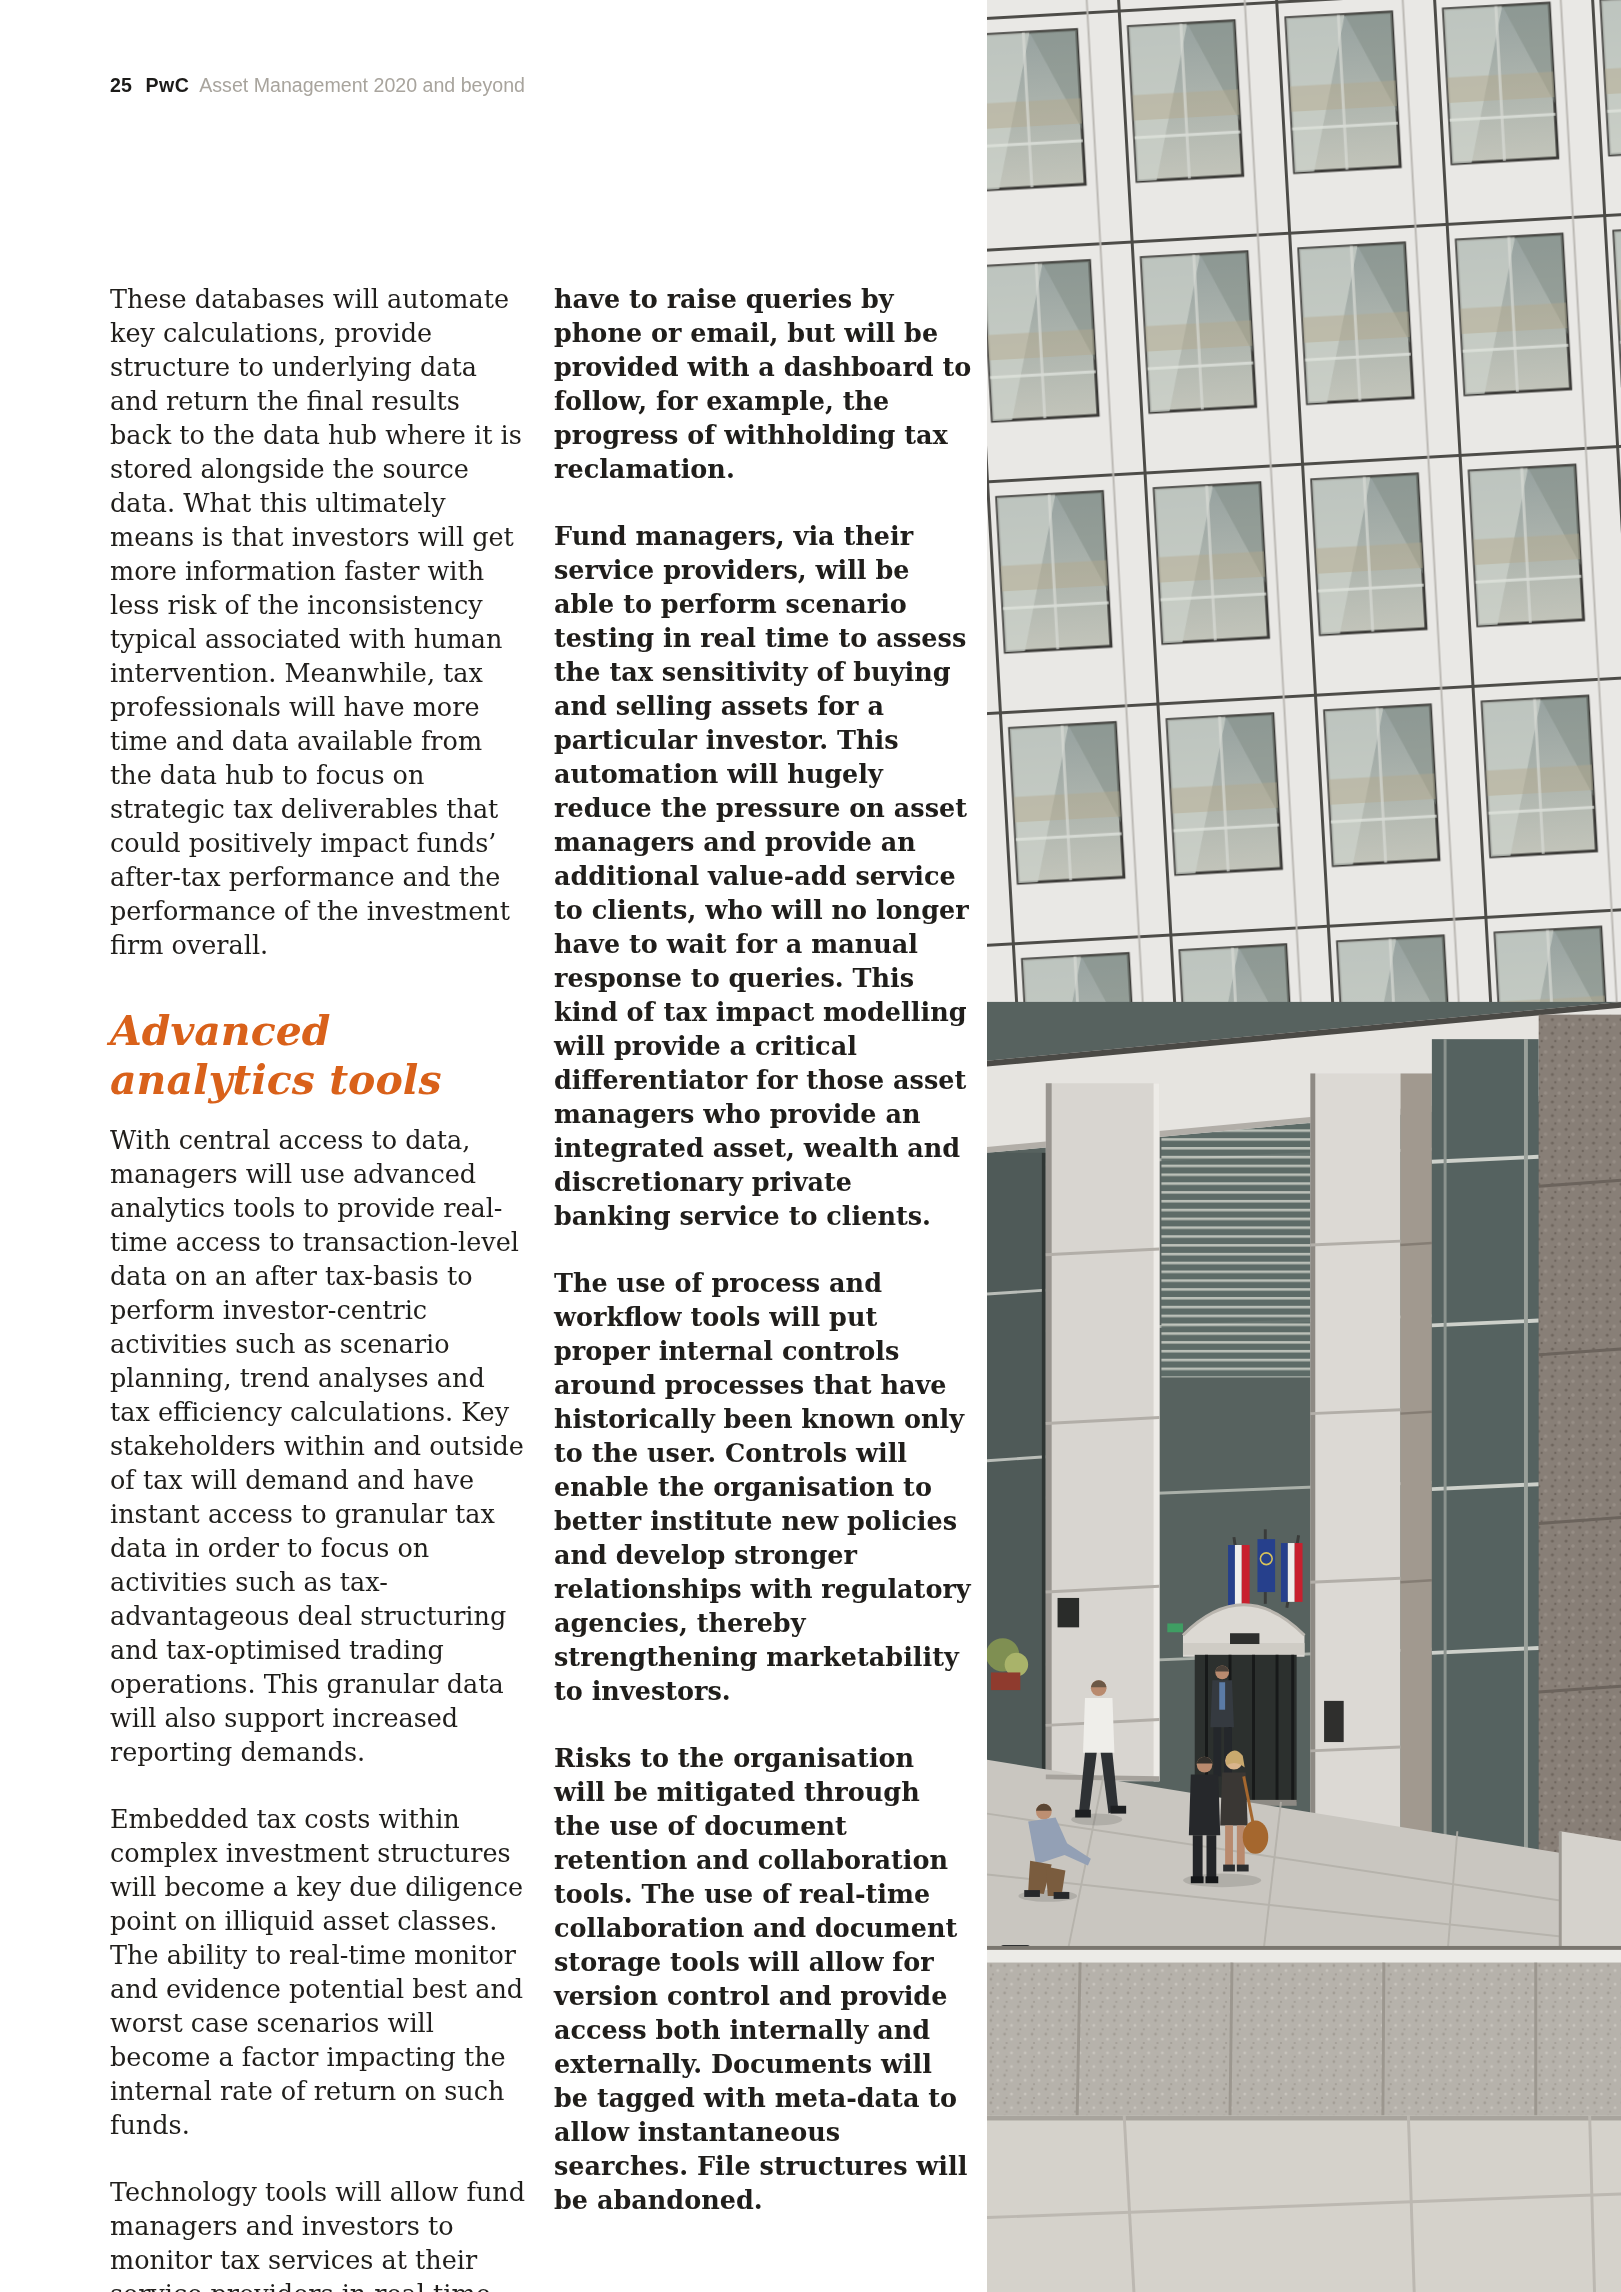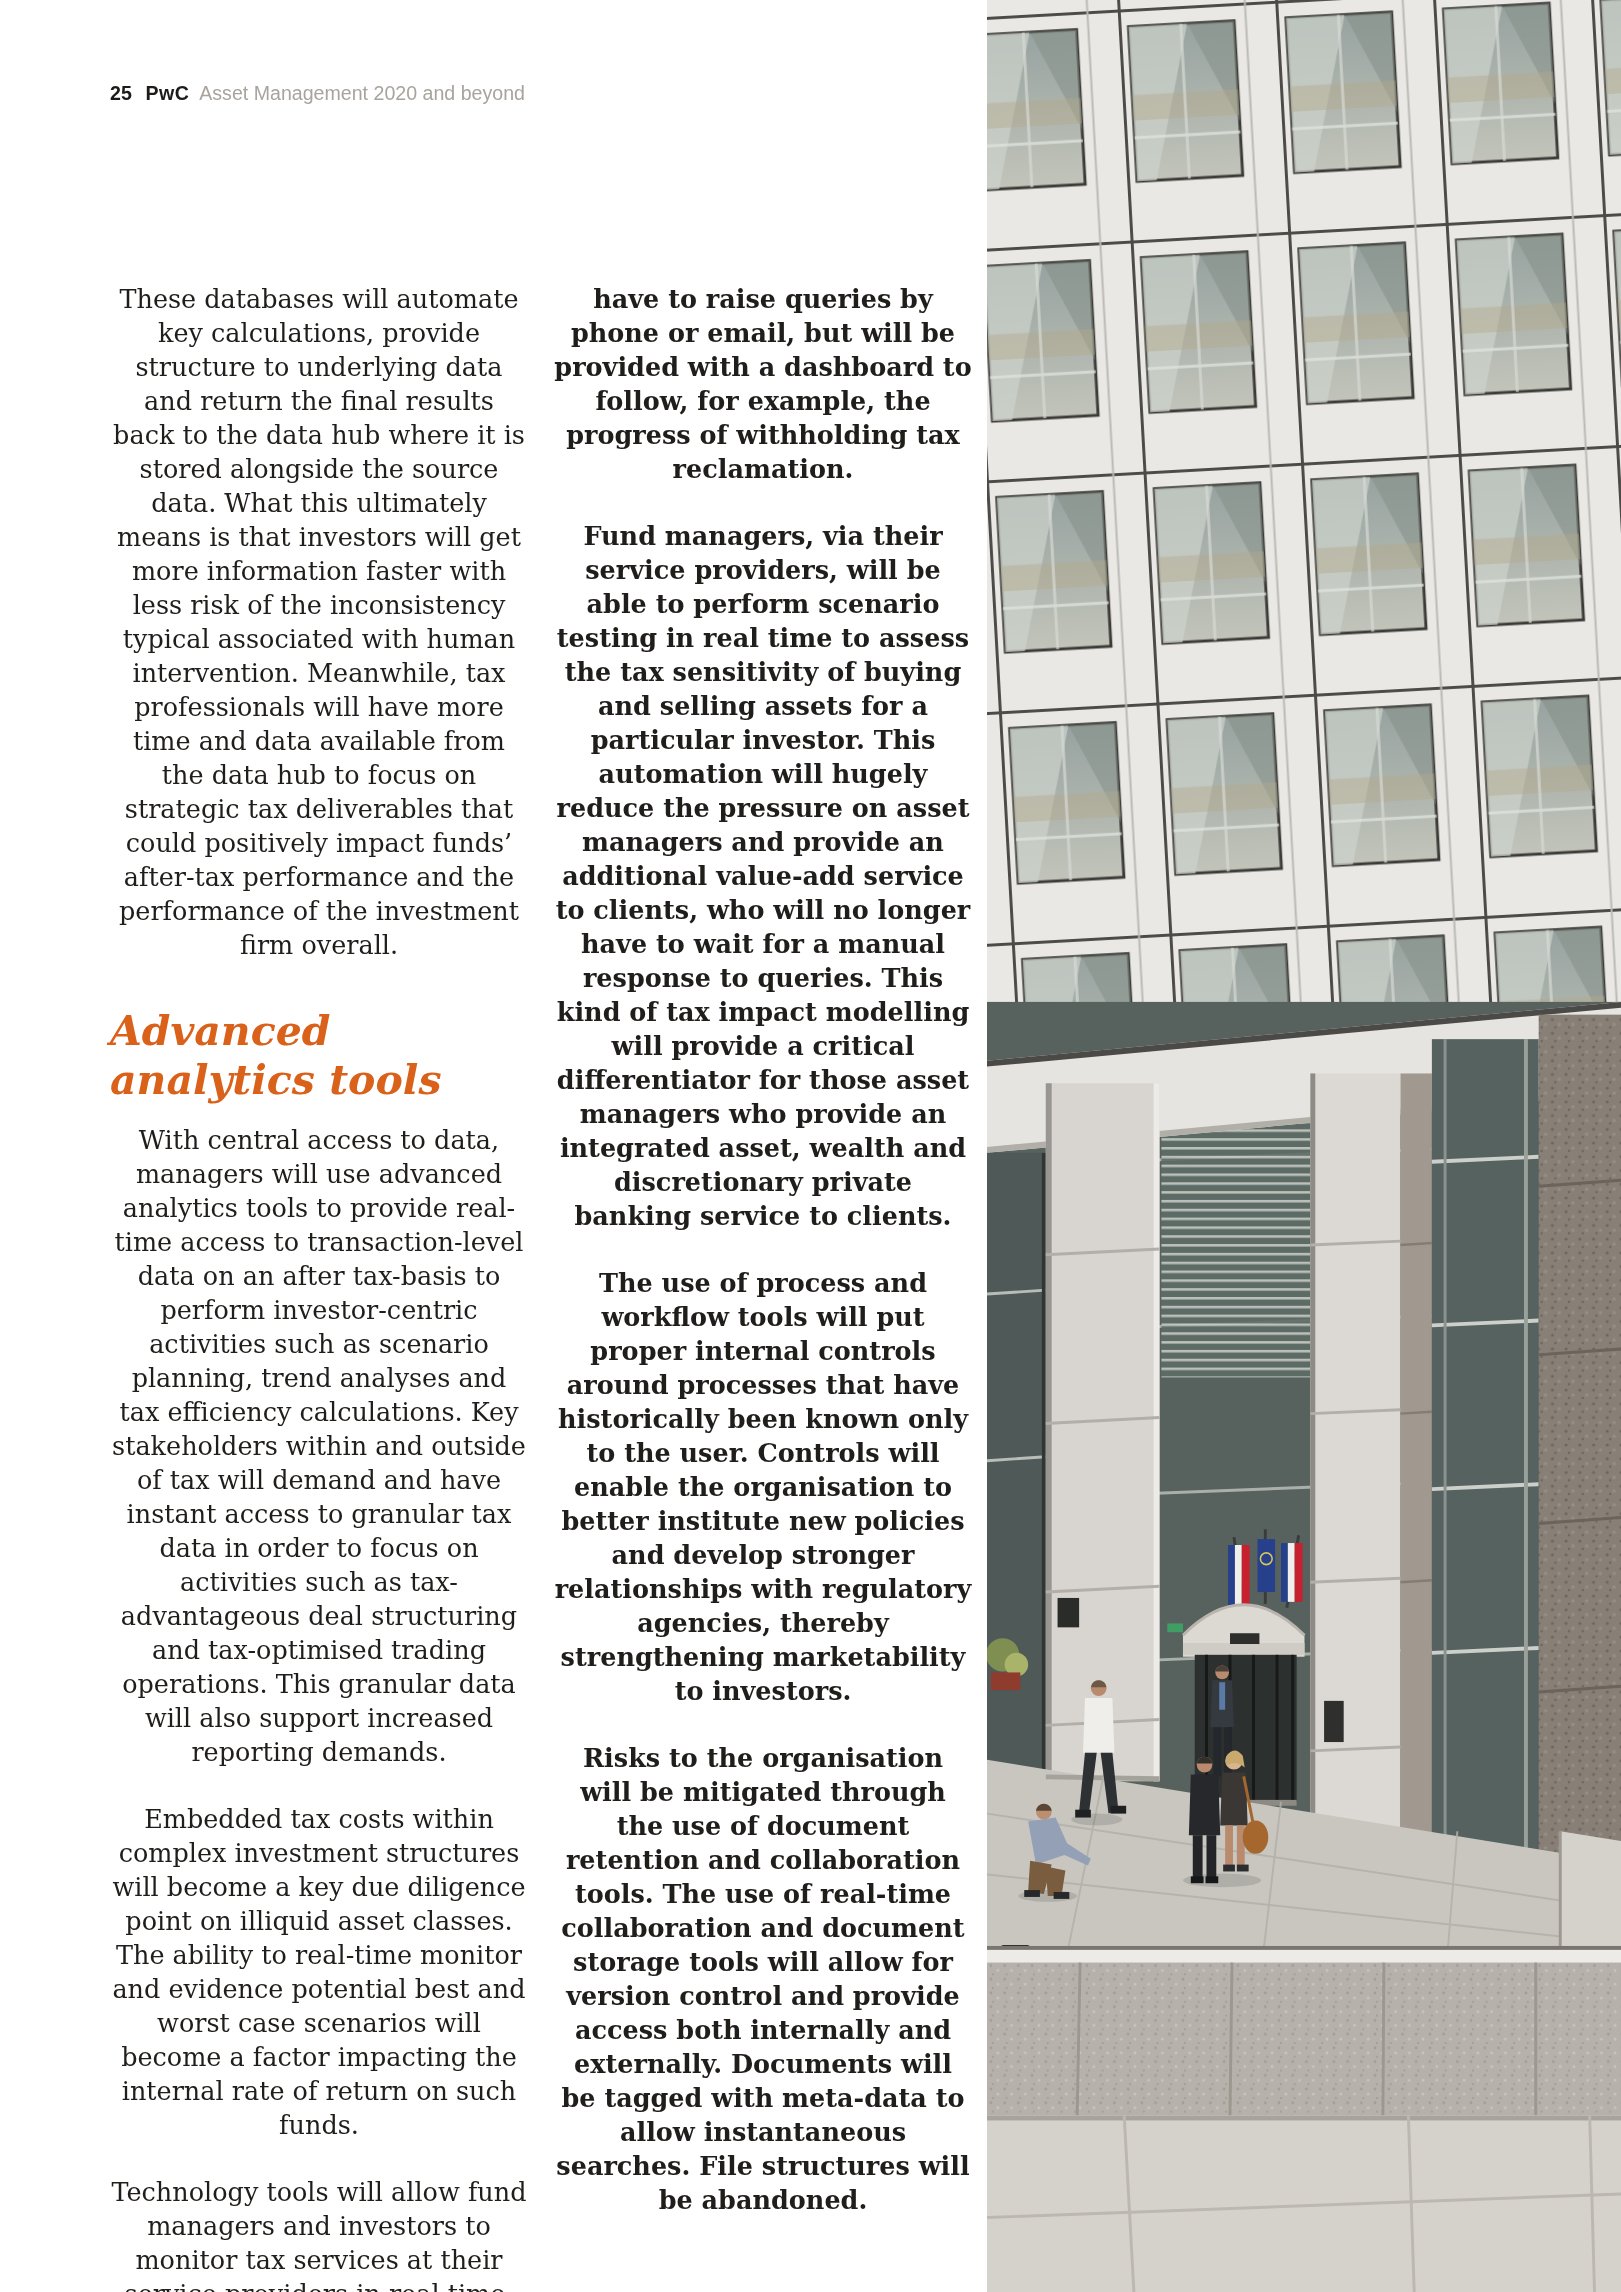--- a/index.html
+++ b/index.html
@@ -4,33 +4,33 @@
 <style>
   html,body{margin:0;padding:0;}
   body{
     width:1621px;height:2293px;position:relative;background:#ffffff;
     font-family:"DejaVu Serif","Liberation Serif",serif;
     overflow:hidden;
   }
   .page-header{
     position:absolute;left:110px;top:74px;
     font-family:"Liberation Sans","DejaVu Sans",sans-serif;
-    font-size:19.6px;line-height:23.5px;white-space:nowrap;margin-top:8px;
+    font-size:19.6px;line-height:23.5px;white-space:nowrap;
   }
   .page-header .num{font-weight:bold;color:#1c1b19;margin-right:13.7px;}
   .page-header .brand{font-weight:bold;color:#1c1b19;margin-right:9.8px;letter-spacing:0.5px;}
   .page-header .doc{color:#a8a49d;font-weight:normal;}
   .textcols{position:absolute;top:282px;left:110px;width:863px;}
   .col{position:absolute;top:0;width:418px;color:#201e1b;}
   .col.c1{left:0;}
   .col.c2{left:444px;font-weight:bold;}
   .col p{
     margin:0 0 33px 0;
     font-size:25.5px;line-height:34px;
-    text-align:center;
+    text-align:left;
   }
   h2.section-heading{
     margin:45px 0 17.6px 0;
     font-size:41px;line-height:49px;
     font-style:italic;font-weight:bold;
     color:#d9611a;
   }
   figure.photo{
     position:absolute;left:987px;top:0;width:634px;height:2293px;margin:0;padding:0;
   }

